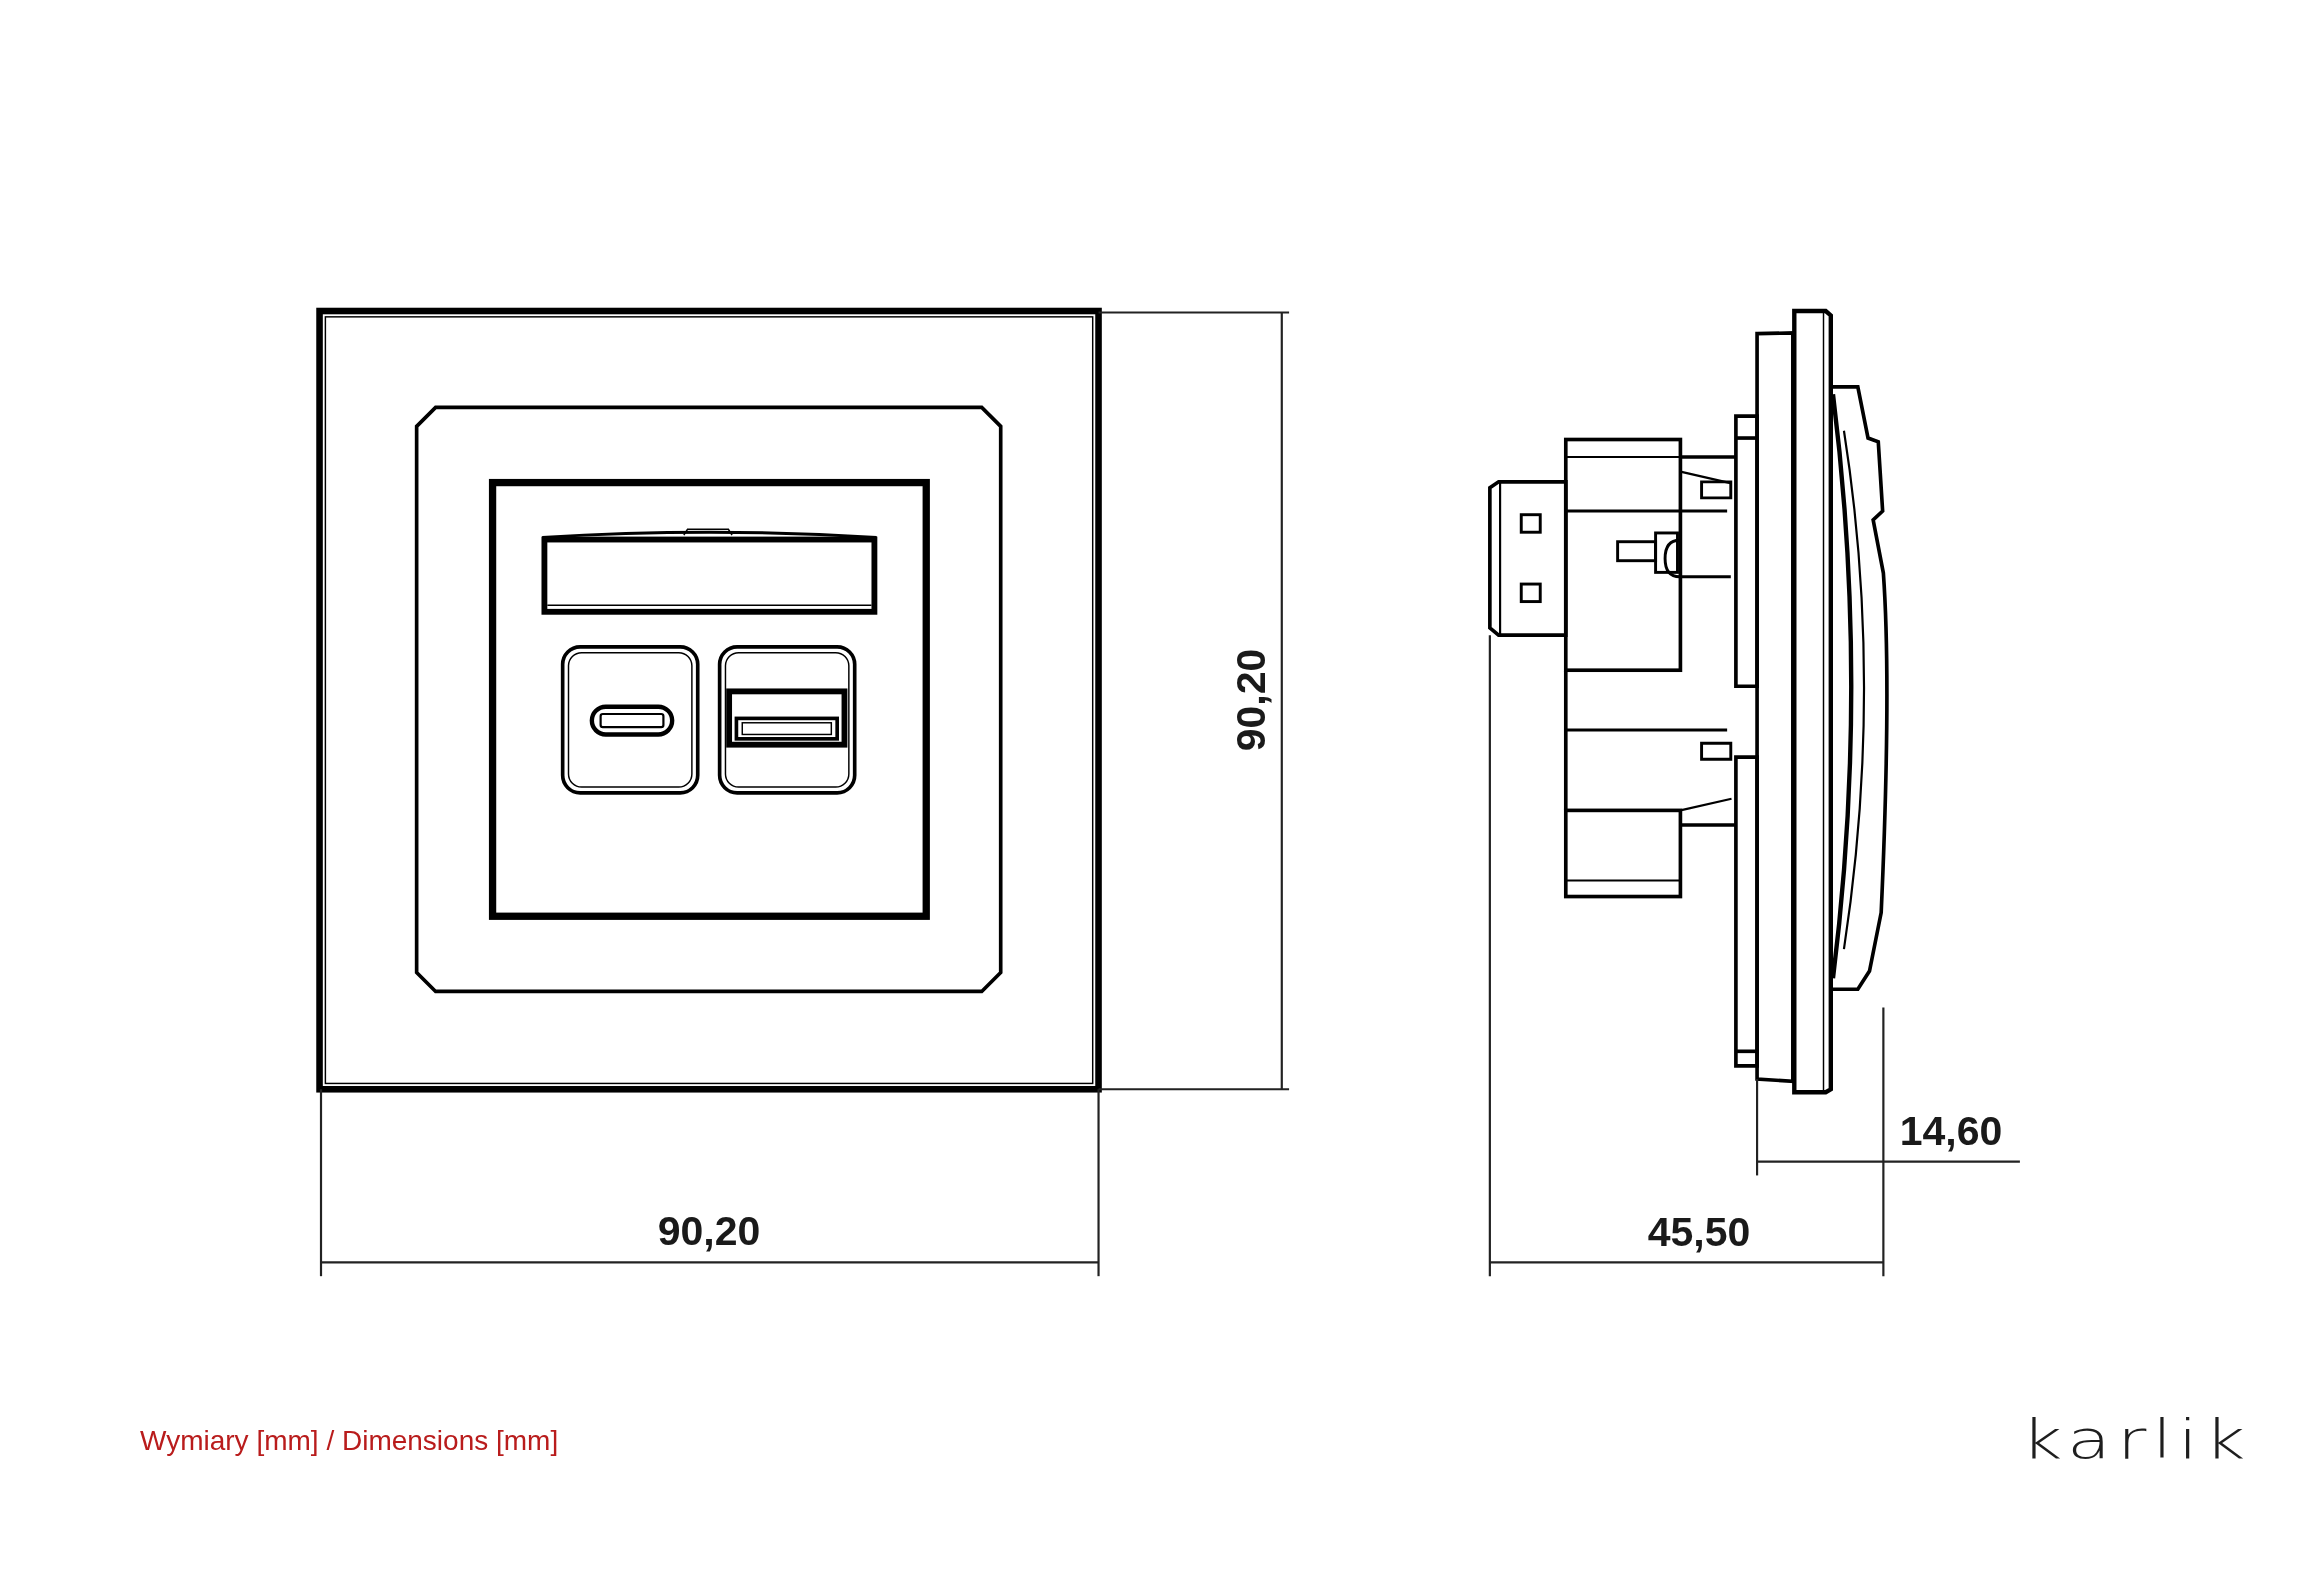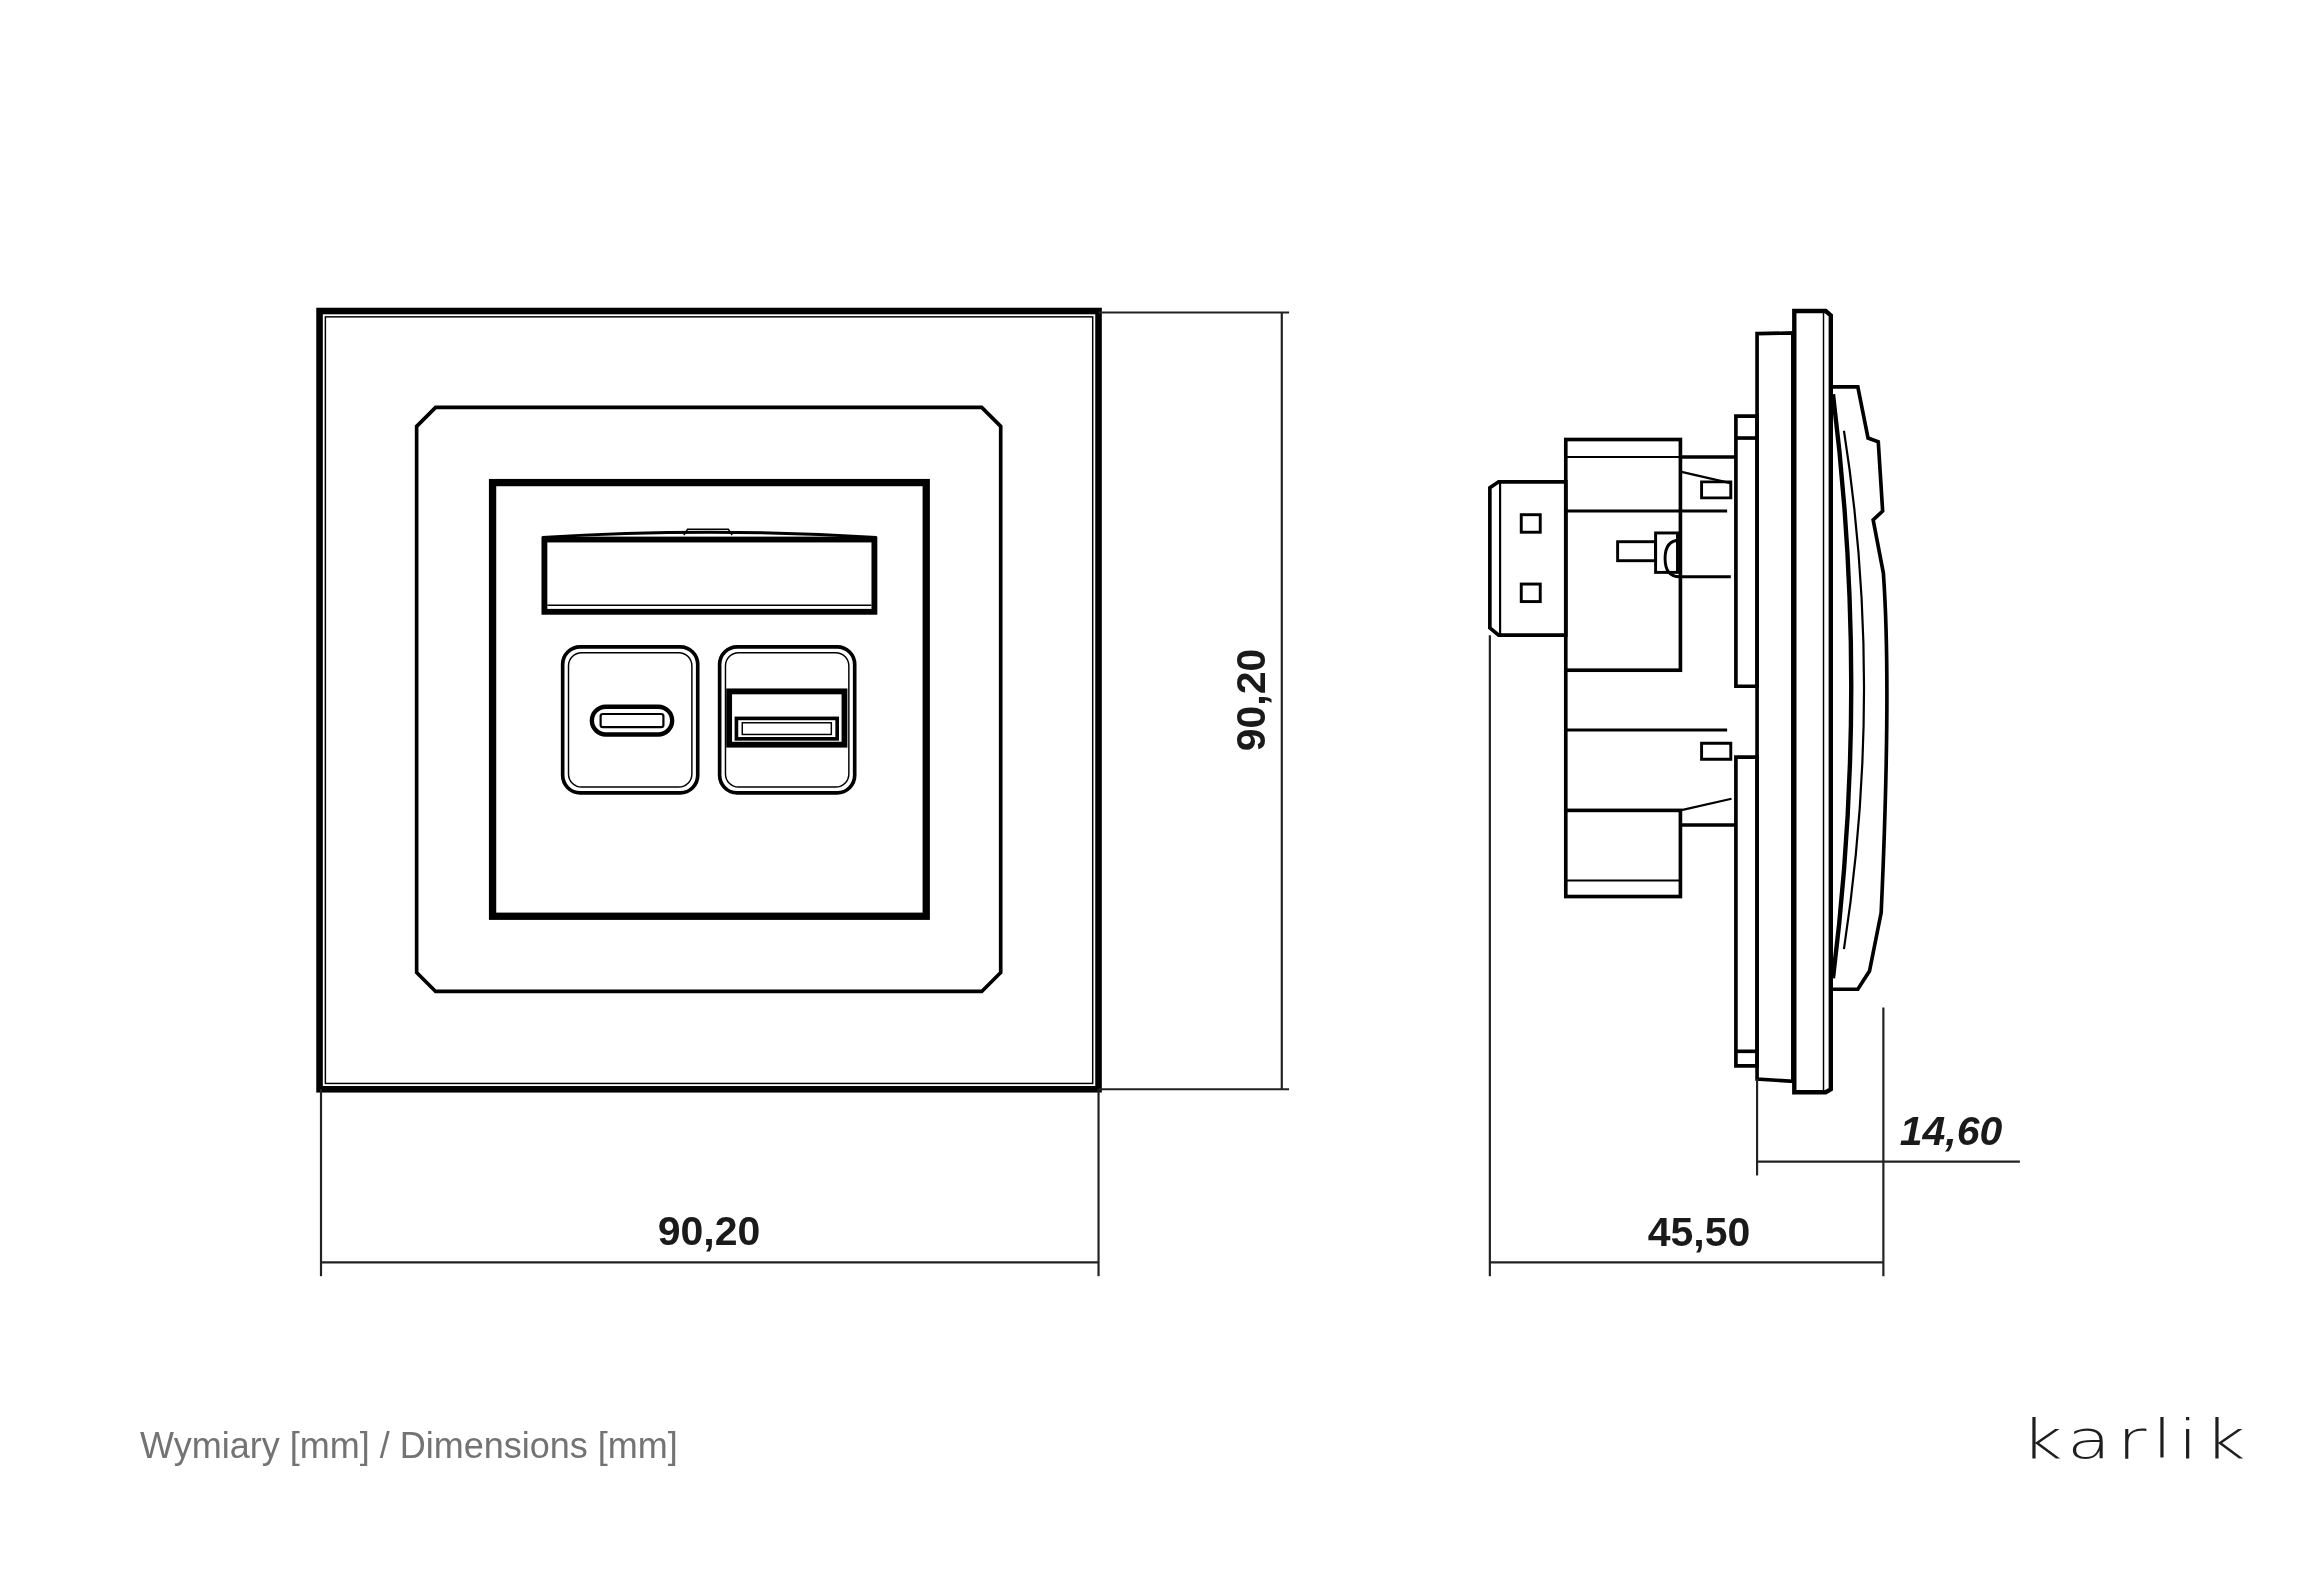--- a/index.html
+++ b/index.html
@@ -1,21 +1,21 @@
 <!DOCTYPE html>
 <html style="font-size:11.7px"><head>
   <meta charset="utf-8">
   <style>
     html, body { margin: 0; padding: 0; background: #ffffff; }
     body { width: 2319px; height: 1585px; position: relative; overflow: hidden; font-family: "Liberation Sans", sans-serif; }
     svg.drawing { position: absolute; left: 0; top: 0; width: 2319px; height: 1585px; }
     .dim-label { position: absolute; font-family: "Liberation Sans", sans-serif; font-weight: bold; color: #1a1a1a; font-size: 41px; line-height: 1; white-space: nowrap; }
     .dim-label.rot { transform: translate(-50%, -50%) rotate(-90deg); transform-origin: center; }
     .dim-label.h { transform: translate(-50%, 0); }
-    .footer-text { position: absolute; left: 140px; top: 1425px; font-size: 36px; color: #737373; font-family: "Liberation Sans", sans-serif; }
+    .footer-text { position: absolute; left: 140px; top: 1425px; font-size: 28px; color: #b91c1c; font-family: "Liberation Sans", sans-serif; }
     .logo { position: absolute; left: 2021px; top: 1409px; font-family: "DejaVu Sans", sans-serif; font-size: 53px; font-weight: 300; letter-spacing: 4.4px; color: #1e1e1e; transform: scaleX(1.35); transform-origin: left center; }
   </style>
 </head>
 <body>
 
 <svg class="drawing" viewBox="0 0 3175 2171" xmlns="http://www.w3.org/2000/svg">
 
   <g fill="none" stroke="#000" stroke-linejoin="miter">
     <rect x="437" y="426" width="1067" height="1066" stroke-width="9"></rect>
     <rect x="445" y="434" width="1051" height="1050" stroke-width="2"></rect>
@@ -96,17 +96,17 @@
     <line x1="2579" y1="1380" x2="2579" y2="1748"></line>
     <line x1="2406" y1="1478" x2="2406" y2="1610"></line>
     <line x1="2040" y1="1729" x2="2579" y2="1729"></line>
     <line x1="2406" y1="1591" x2="2766" y2="1591"></line>
   </g>
 </svg>
 
 <div class="dim-label h" style="left:709px; top:1211px;">90,20</div>
 <div class="dim-label rot" style="left:1251px; top:700px;">90,20</div>
 <div class="dim-label h" style="left:1687px; top:1212px;margin-left:12px;">45,50</div>
-<div class="dim-label h" style="left:1951px; top:1111px;font-style:italic;">14,60</div>
+<div class="dim-label h" style="left:1951px; top:1111px;">14,60</div>
 
 <div class="footer-text">Wymiary [mm] / Dimensions [mm]</div>
 <div class="logo">karlik</div>
 
 
 </body></html>

